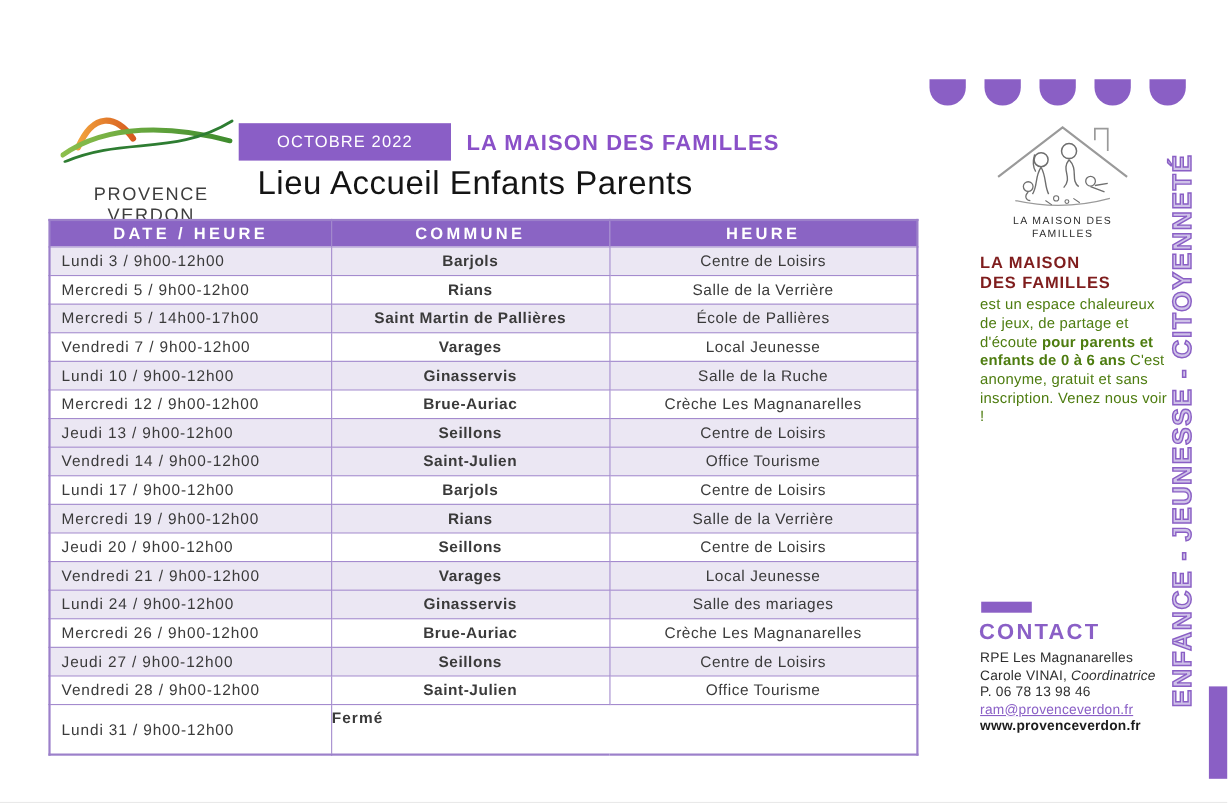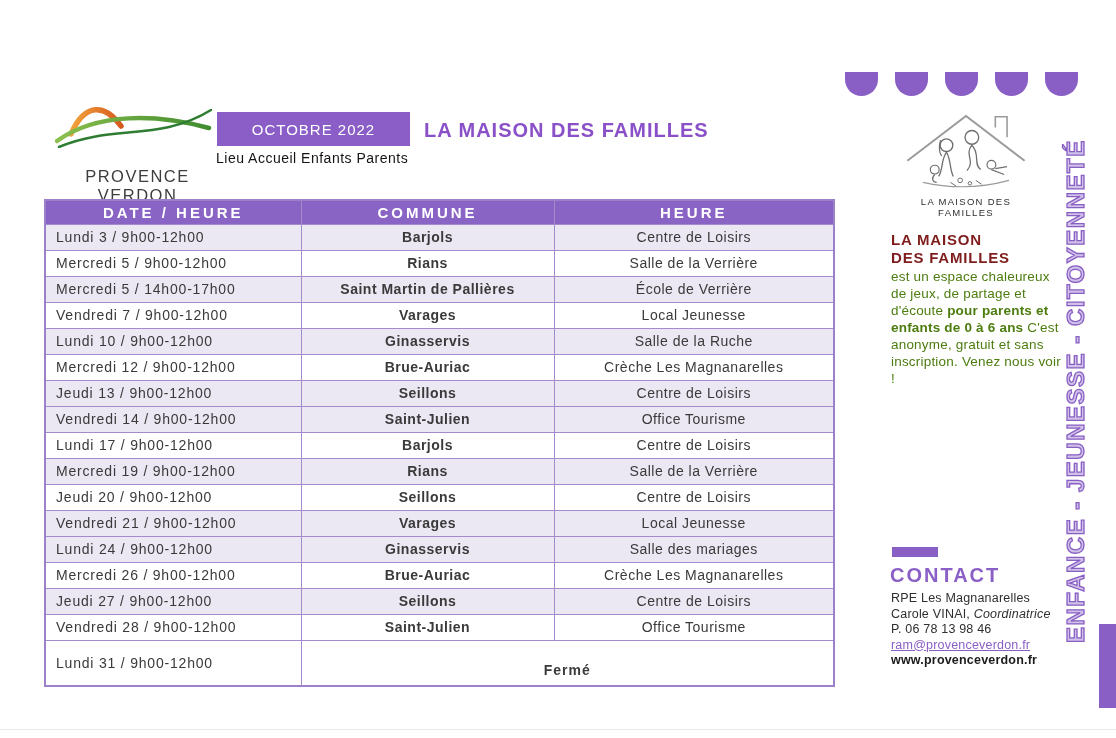--- a/index.html
+++ b/index.html
@@ -15,37 +15,37 @@
   .pv-tagline { font-size:8.8px; letter-spacing:3px; text-align:center; font-weight:bold;
     background:linear-gradient(90deg,#d65a1f,#6fae3c,#2a9d8f,#e8861e,#d65a1f);
     -webkit-background-clip:text; background-clip:text; color:transparent; }
 
   
   .month-box { position:absolute; left:217px; top:112px; width:193px; height:34px;
     background:#8a5ec6; color:#fff; font-size:15px; letter-spacing:1px;
     display:flex; align-items:center; justify-content:center; }
   .org-title { position:absolute; left:424px; top:119px; font-size:20px; font-weight:bold;
     letter-spacing:1px; color:#8a50c8; }
-  .subtitle { position:absolute; left:216px; top:150px; font-size:14px; color:#141414; letter-spacing:0.5px; }
+  .subtitle { position:absolute; left:234px; top:150px; font-size:30px; color:#141414; letter-spacing:0.5px; }
 
   
   table.schedule { position:absolute; left:44px; top:199px; width:789px;
     border-collapse:collapse; table-layout:fixed; }
   table.schedule col.c1 { width:256px; } table.schedule col.c2 { width:253px; } table.schedule col.c3 { width:280px; }
   table.schedule th, table.schedule td { border:1px solid #a48bce; }
   table.schedule { border:2px solid #9c80ca; }
   table.schedule th { background:#8a64c4; color:#fff; font-size:15px; font-weight:bold;
     letter-spacing:3px; height:24px; text-align:center; }
   table.schedule td { height:26px; font-size:14px; color:#3a3a3a; background:#fff; }
   tr.shaded td { background:#ebe7f3; }
   td.c-date { padding-left:10px; letter-spacing:0.8px; }
   td.c-commune { text-align:center; font-weight:bold; color:#7f4ec3; letter-spacing:0.5px; }
   td.c-lieu { text-align:center; letter-spacing:0.5px; }
   tr.closed-row td { height:46px; }
-  td.c-closed { text-align:center; vertical-align:top; padding-top:21px;
+  td.c-closed { text-align:left; vertical-align:top; padding-top:3px;
     font-weight:bold; color:#7f4ec3; letter-spacing:1px; font-size:14px;margin-top:37px; }
 
   
   .scallops { position:absolute; left:845px; top:72px; display:flex; gap:17px; }
   .scallop { width:33px; height:24px; background:#8a5fc5; border-radius:0 0 17px 17px; }
 
   .mdf-logo { position:absolute; left:900px; top:110px; width:132px; height:86px; }
   .mdf-caption { position:absolute; left:891px; top:196px; width:150px; text-align:center;
     font-size:9.5px; letter-spacing:1.3px; color:#2e2e2e; }
 
@@ -122,21 +122,21 @@
       <td class="c-lieu">Centre de Loisirs</td>
     </tr>
         <tr class="schedule-row">
       <td class="c-date">Mercredi 5 / 9h00-12h00</td>
       <td class="c-commune">Rians</td>
       <td class="c-lieu">Salle de la Verrière</td>
     </tr>
         <tr class="schedule-row shaded">
       <td class="c-date">Mercredi 5 / 14h00-17h00</td>
       <td class="c-commune">Saint Martin de Pallières</td>
-      <td class="c-lieu">École de Verrière</td>
+      <td class="c-lieu">École de Pallières</td>
     </tr>
         <tr class="schedule-row">
       <td class="c-date">Vendredi 7 / 9h00-12h00</td>
       <td class="c-commune">Varages</td>
       <td class="c-lieu">Local Jeunesse</td>
     </tr>
         <tr class="schedule-row shaded">
       <td class="c-date">Lundi 10 / 9h00-12h00</td>
       <td class="c-commune">Ginasservis</td>
       <td class="c-lieu">Salle de la Ruche</td>

